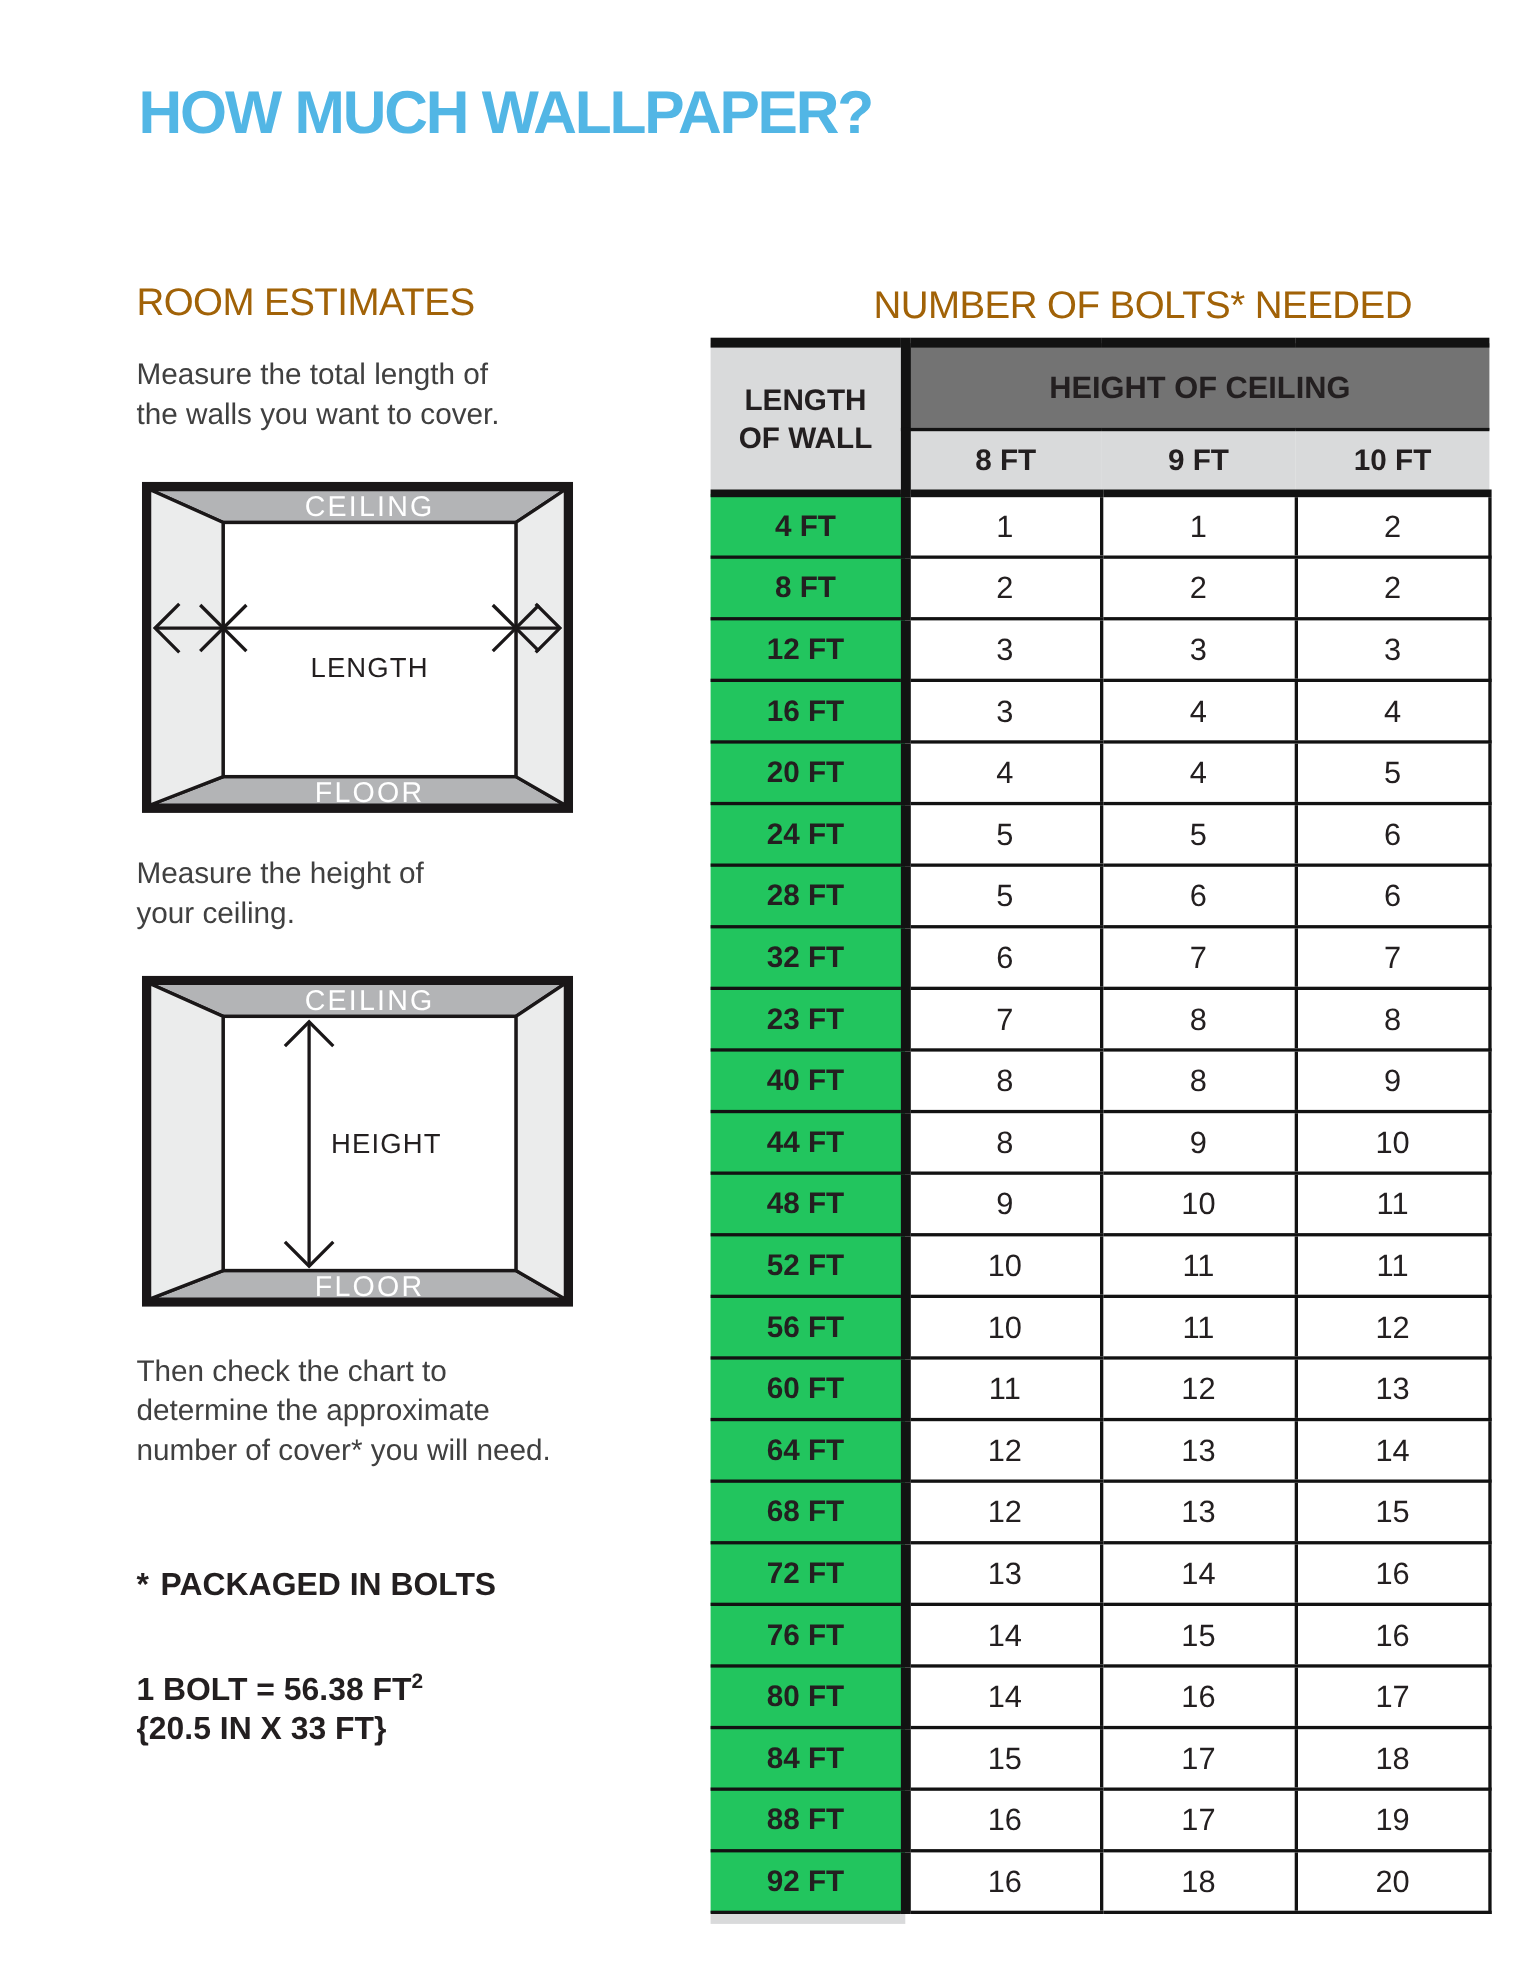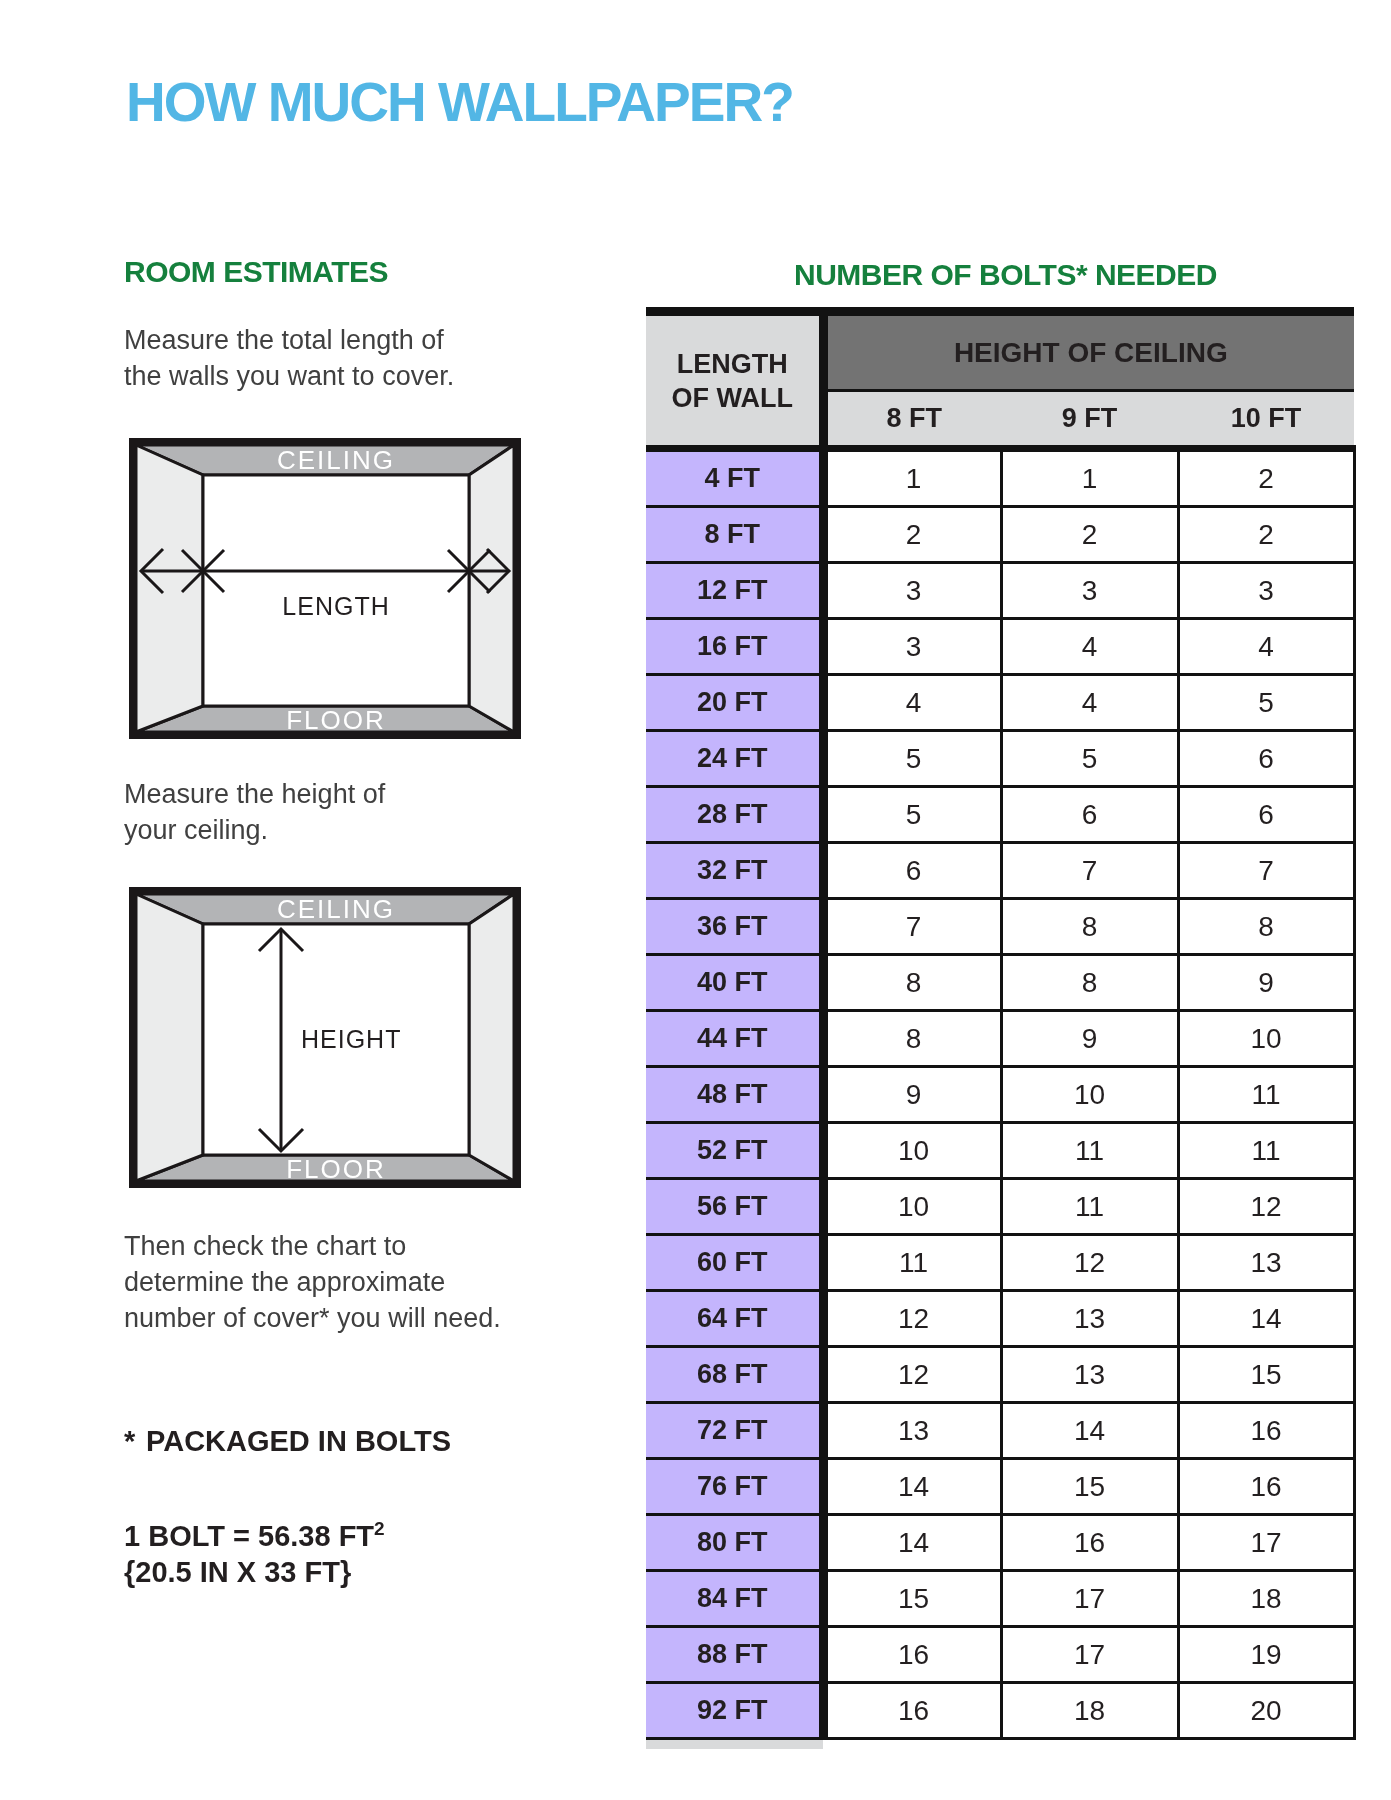--- a/index.html
+++ b/index.html
@@ -7,21 +7,21 @@
     position:relative; width:1391px; height:1800px; background:#ffffff;
     font-family:"Liberation Sans","DejaVu Sans",sans-serif; color:#231f20; overflow:hidden;margin-left:44px;
   }
   .abs { position:absolute; }
 
   .page-title {
     left:82px; top:70px; font-size:55px; font-weight:bold; letter-spacing:-2px;
     color:#52b6e5; white-space:nowrap;
   }
   .section-heading {
-    font-size:30px; font-weight:bold; color:#15803d; white-space:nowrap; letter-spacing:-0.5px;
+    font-size:35px; font-weight:normal; color:#a16207; white-space:nowrap; letter-spacing:-0.5px;
   }
   .para { font-size:27px; line-height:36px; color:#404040; }
   .para span { display:block; }
 
   .footnote { left:80px; top:1424px; font-size:29px; font-weight:bold; line-height:35px; }
   .footnote .fn-line { display:block; padding-left:22px; }
   .footnote .fn-star { position:absolute; left:0; top:0; }
   .bolt-eq { left:80px; top:1520px; font-size:29px; font-weight:bold; white-space:nowrap; }
   .bolt-eq sup { font-size:19px; vertical-align:super; line-height:0; }
   .bolt-dim { left:80px; top:1556px; font-size:29px; font-weight:bold; white-space:nowrap; }
@@ -41,21 +41,21 @@
   }
   th.group-header {
     background:#737373; border-bottom:3px solid #121212; height:73px;
     font-size:28px; font-weight:bold;
   }
   th.col-header {
     background:#d9dadb; border-bottom:7px solid #121212; height:53px;
     font-size:27px; font-weight:bold;
   }
   tbody th.row-label {
-    background:#c4b5fd; border-right:9px solid #121212; border-bottom:3px solid #121212;
+    background:#22c55e; border-right:9px solid #121212; border-bottom:3px solid #121212;
     font-size:27px; font-weight:bold; height:53px;
   }
   tbody td.val {
     background:#ffffff; border-bottom:3px solid #121212; border-left:3px solid #121212;
     font-size:28px; font-weight:normal; height:53px;
   }
   tbody td.val:last-child { border-right:3px solid #121212; }
   .table-stub { left:602px; top:1740px; width:177px; height:9px; background:#d9dadb; }
 
   
@@ -203,21 +203,21 @@
             <td class="val">6</td>
             <td class="val">6</td>
           </tr>
           <tr>
             <th class="row-label">32 FT</th>
             <td class="val">6</td>
             <td class="val">7</td>
             <td class="val">7</td>
           </tr>
           <tr>
-            <th class="row-label">36 FT</th>
+            <th class="row-label">23 FT</th>
             <td class="val">7</td>
             <td class="val">8</td>
             <td class="val">8</td>
           </tr>
           <tr>
             <th class="row-label">40 FT</th>
             <td class="val">8</td>
             <td class="val">8</td>
             <td class="val">9</td>
           </tr>

